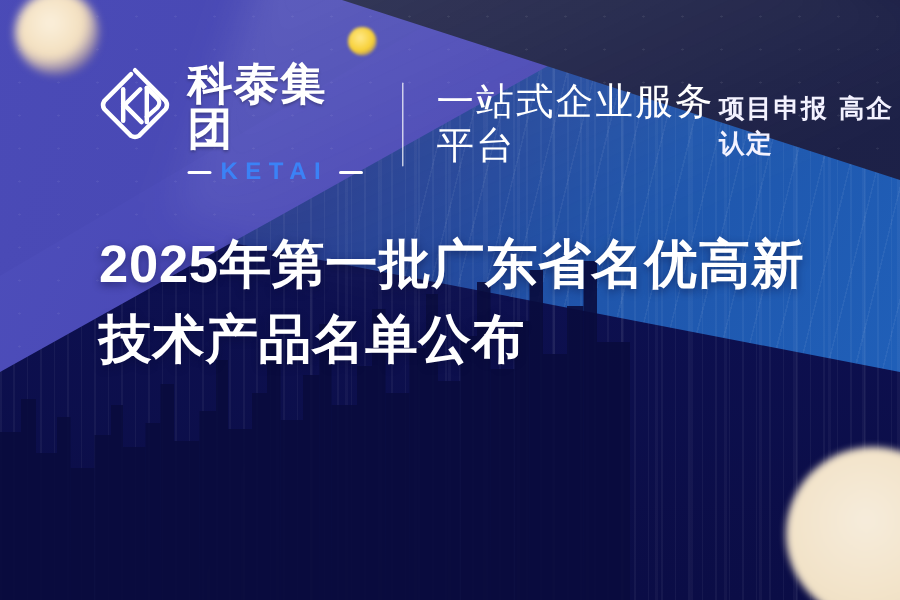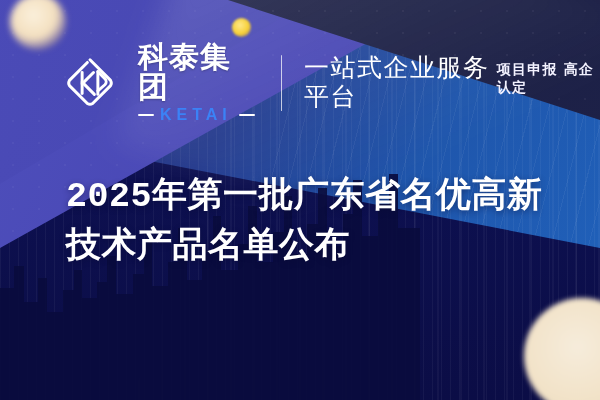--- a/index.html
+++ b/index.html
@@ -101,21 +101,21 @@
     filter:blur(1.2px);
   }
   .dot-cream-br{
     left:524px;top:298px;width:116px;height:116px;
     background:radial-gradient(circle at 46% 42%, #f6ecdb 0%, #f2e3c9 55%, #eedfc3 72%, rgba(238,222,195,.25) 88%, rgba(238,222,195,0) 100%);
     filter:blur(2.5px);
   }
 
   
   .header{position:absolute;left:62px;top:42px;display:flex;align-items:center;}
-  .logo-lock{display:flex;align-items:center;gap:20px;}
+  .logo-lock{display:flex;align-items:flex-start;gap:7px;}
   .logo-mark{width:56px;height:56px;flex:0 0 auto;}
   .logo-mark svg{display:block;width:100%;height:100%;}
   .logo-words{display:flex;flex-direction:column;align-items:center;line-height:1;}
   .logo-cn{
     font-size:30px;font-weight:700;color:#ffffff;letter-spacing:1px;
     font-family:"DejaVu Sans","Liberation Sans",sans-serif;
     text-shadow:0 1px 2px rgba(0,0,0,.25);
   }
   .logo-en{
     margin-top:5px;display:flex;align-items:center;gap:6px;
@@ -128,32 +128,31 @@
     width:1.5px;height:56px;background:rgba(255,255,255,.72);
     margin:0 22px 0 26px;border-radius:2px;
   }
 
   .tagline{display:flex;flex-direction:row;justify-content:center;}
   .tagline-main{
     font-size:25px;color:#ffffff;letter-spacing:1.5px;line-height:1.15;
     font-family:"DejaVu Sans","Liberation Sans",sans-serif;font-weight:400;
   }
   .tagline-sub{
-    margin-top:7px;font-size:14px;color:#f3f2ff;letter-spacing:1.2px;
+    margin-top:7px;font-size:17px;color:#f3f2ff;letter-spacing:1.2px;
     font-family:"DejaVu Serif","Liberation Serif",serif;font-weight:700;
   }
 
   
   .title{
     position:absolute;left:66px;top:152px;width:494px;
-    font-family:Liberation Mono, monospace;
+    font-family:Liberation Sans, sans-serif;
     font-size:35px;font-weight:700;color:#ffffff;
     line-height:1.42;letter-spacing:.5px;
     text-shadow:0 2px 6px rgba(8,10,50,.45);
-    margin-top:21px;
   }
 </style>
 </head>
 <body>
 
 <div class="banner">
 
   <div class="layer bg-base"></div>
   <div class="layer bg-slant"></div>
   <div class="layer bg-citybase"></div>

